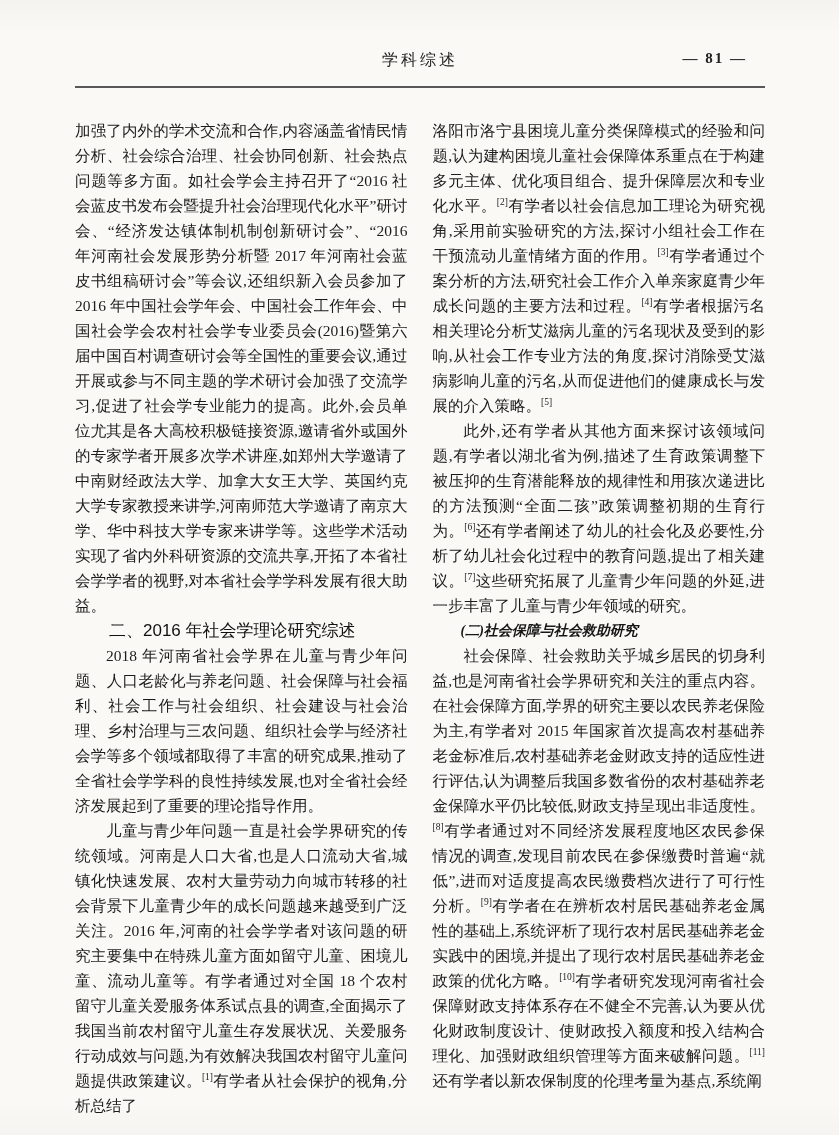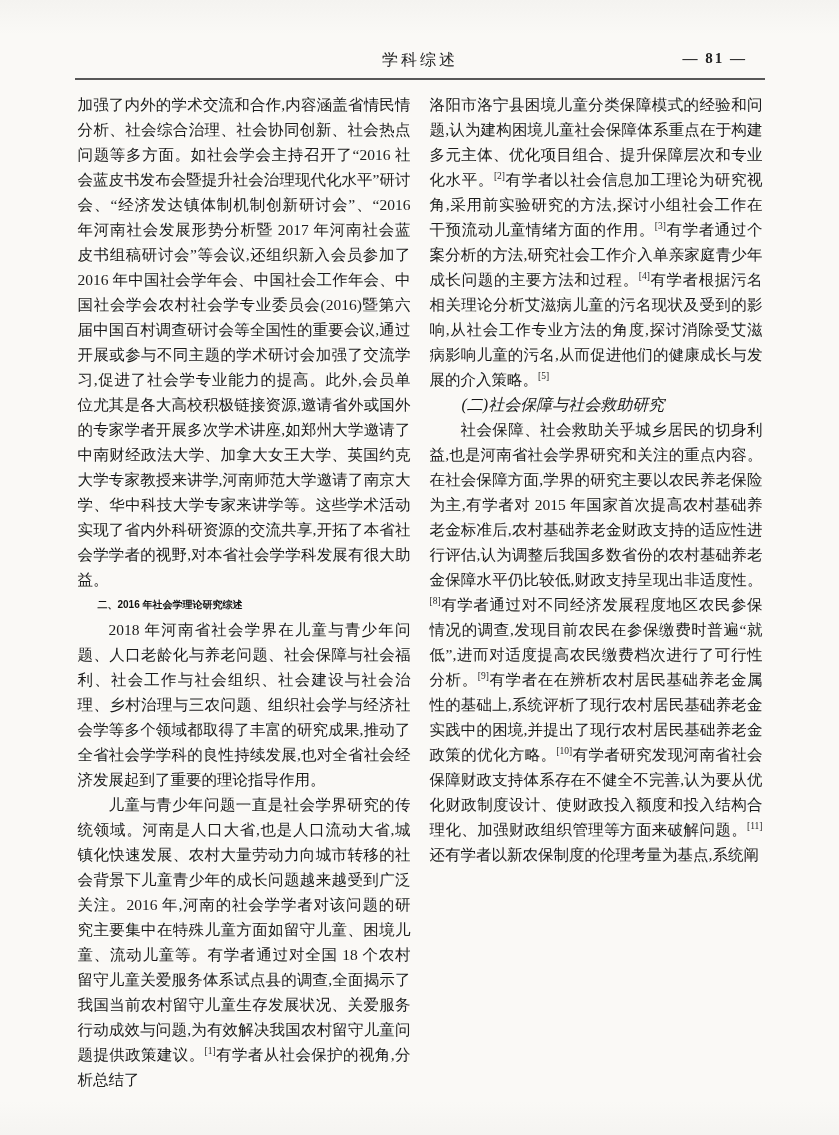--- a/index.html
+++ b/index.html
@@ -18,21 +18,21 @@
     box-sizing: border-box;
     width: 839px;
     height: 1135px;
     padding: 50px 74px 0 75px;
     background: linear-gradient(180deg, #f4f3f0 0%, #faf9f6 3%, #faf9f6 97%, #f5f4f1 100%);
   }
   .page-header {
     position: relative;
     height: 24px;
     border-bottom: 2px solid #585858;
-    padding-bottom: 4px;
+    padding-bottom: 12px;
   }
   .page-header .running-title {
     position: absolute;
     left: 0;
     right: 0;
     text-align: center;
     font-size: 16px;
     letter-spacing: 3px;
     color: #222;
   }
@@ -40,55 +40,54 @@
     position: absolute;
     right: 18px;
     top: 0;
     font-size: 15px;
     letter-spacing: 2px;
     color: #222;
     font-weight: bold;
   }
   .columns {
     display: flex;
-    gap: 19px;
-    margin-top: 12px;
-    justify-content: center;
+    gap: 25px;
+    margin-top: 30px;
   }
   .column {
     width: 3e2px; 
   }
   .column {
     width: 333px;
     font-size: 15.5px;
     line-height: 25px;
     text-align: justify;
     text-justify: inter-ideograph;
     color: #1b1b1b;
   }
   .column p.para {
     margin: 0;
   }
   .column p.para.indent {
     text-indent: 2em;
   }
   .column h2.sec-heading {
     margin: 0;
-    font-size: 10px;
+    font-size: 17px;
     line-height: 25px;
-    font-weight: 700;
+    font-weight: 400;
     font-family: "Liberation Sans", "DejaVu Sans", sans-serif;
     text-indent: 2em;
     color: #111;
   }
   .column h3.sub-heading {
     margin: 0;
-    font-size: 16px;
+    font-size: 14px;
     line-height: 25px;
-    font-weight: 400;
+    font-weight: 700;
     font-style: italic;
     text-indent: 2em;
     color: #161616;
   }
   sup.citation {
     font-size: 9.5px;
     line-height: 0;
     vertical-align: 6px;
     letter-spacing: 0;
     font-style: normal;
@@ -105,17 +104,18 @@
 
   <div class="columns">
     <div class="column">
         <p class="para">加强了内外的学术交流和合作,内容涵盖省情民情分析、社会综合治理、社会协同创新、社会热点问题等多方面。如社会学会主持召开了“2016 社会蓝皮书发布会暨提升社会治理现代化水平”研讨会、“经济发达镇体制机制创新研讨会”、“2016 年河南社会发展形势分析暨 2017 年河南社会蓝皮书组稿研讨会”等会议,还组织新入会员参加了 2016 年中国社会学年会、中国社会工作年会、中国社会学会农村社会学专业委员会(2016)暨第六届中国百村调查研讨会等全国性的重要会议,通过开展或参与不同主题的学术研讨会加强了交流学习,促进了社会学专业能力的提高。此外,会员单位尤其是各大高校积极链接资源,邀请省外或国外的专家学者开展多次学术讲座,如郑州大学邀请了中南财经政法大学、加拿大女王大学、英国约克大学专家教授来讲学,河南师范大学邀请了南京大学、华中科技大学专家来讲学等。这些学术活动实现了省内外科研资源的交流共享,开拓了本省社会学学者的视野,对本省社会学学科发展有很大助益。</p>
         <h2 class="sec-heading">二、2016 年社会学理论研究综述</h2>
         <p class="para indent">2018 年河南省社会学界在儿童与青少年问题、人口老龄化与养老问题、社会保障与社会福利、社会工作与社会组织、社会建设与社会治理、乡村治理与三农问题、组织社会学与经济社会学等多个领域都取得了丰富的研究成果,推动了全省社会学学科的良性持续发展,也对全省社会经济发展起到了重要的理论指导作用。</p>
         <p class="para indent">儿童与青少年问题一直是社会学界研究的传统领域。河南是人口大省,也是人口流动大省,城镇化快速发展、农村大量劳动力向城市转移的社会背景下儿童青少年的成长问题越来越受到广泛关注。2016 年,河南的社会学学者对该问题的研究主要集中在特殊儿童方面如留守儿童、困境儿童、流动儿童等。有学者通过对全国 18 个农村留守儿童关爱服务体系试点县的调查,全面揭示了我国当前农村留守儿童生存发展状况、关爱服务行动成效与问题,为有效解决我国农村留守儿童问题提供政策建议。<sup class="citation">[1]</sup>有学者从社会保护的视角,分析总结了</p>
       </div>
     <div class="column">
         <p class="para">洛阳市洛宁县困境儿童分类保障模式的经验和问题,认为建构困境儿童社会保障体系重点在于构建多元主体、优化项目组合、提升保障层次和专业化水平。<sup class="citation">[2]</sup>有学者以社会信息加工理论为研究视角,采用前实验研究的方法,探讨小组社会工作在干预流动儿童情绪方面的作用。<sup class="citation">[3]</sup>有学者通过个案分析的方法,研究社会工作介入单亲家庭青少年成长问题的主要方法和过程。<sup class="citation">[4]</sup>有学者根据污名相关理论分析艾滋病儿童的污名现状及受到的影响,从社会工作专业方法的角度,探讨消除受艾滋病影响儿童的污名,从而促进他们的健康成长与发展的介入策略。<sup class="citation">[5]</sup></p>
+        <p class="para indent">此外,还有学者从其他方面来探讨该领域问题,有学者以湖北省为例,描述了生育政策调整下被压抑的生育潜能释放的规律性和用孩次递进比的方法预测“全面二孩”政策调整初期的生育行为。<sup class="citation">[6]</sup>还有学者阐述了幼儿的社会化及必要性,分析了幼儿社会化过程中的教育问题,提出了相关建议。<sup class="citation">[7]</sup>这些研究拓展了儿童青少年问题的外延,进一步丰富了儿童与青少年领域的研究。</p>
         <h3 class="sub-heading">(二)社会保障与社会救助研究</h3>
         <p class="para indent">社会保障、社会救助关乎城乡居民的切身利益,也是河南省社会学界研究和关注的重点内容。在社会保障方面,学界的研究主要以农民养老保险为主,有学者对 2015 年国家首次提高农村基础养老金标准后,农村基础养老金财政支持的适应性进行评估,认为调整后我国多数省份的农村基础养老金保障水平仍比较低,财政支持呈现出非适度性。<sup class="citation">[8]</sup>有学者通过对不同经济发展程度地区农民参保情况的调查,发现目前农民在参保缴费时普遍“就低”,进而对适度提高农民缴费档次进行了可行性分析。<sup class="citation">[9]</sup>有学者在在辨析农村居民基础养老金属性的基础上,系统评析了现行农村居民基础养老金实践中的困境,并提出了现行农村居民基础养老金政策的优化方略。<sup class="citation">[10]</sup>有学者研究发现河南省社会保障财政支持体系存在不健全不完善,认为要从优化财政制度设计、使财政投入额度和投入结构合理化、加强财政组织管理等方面来破解问题。<sup class="citation">[11]</sup>还有学者以新农保制度的伦理考量为基点,系统阐</p>
       </div>
   </div>
 </div>
 
 </body></html>

